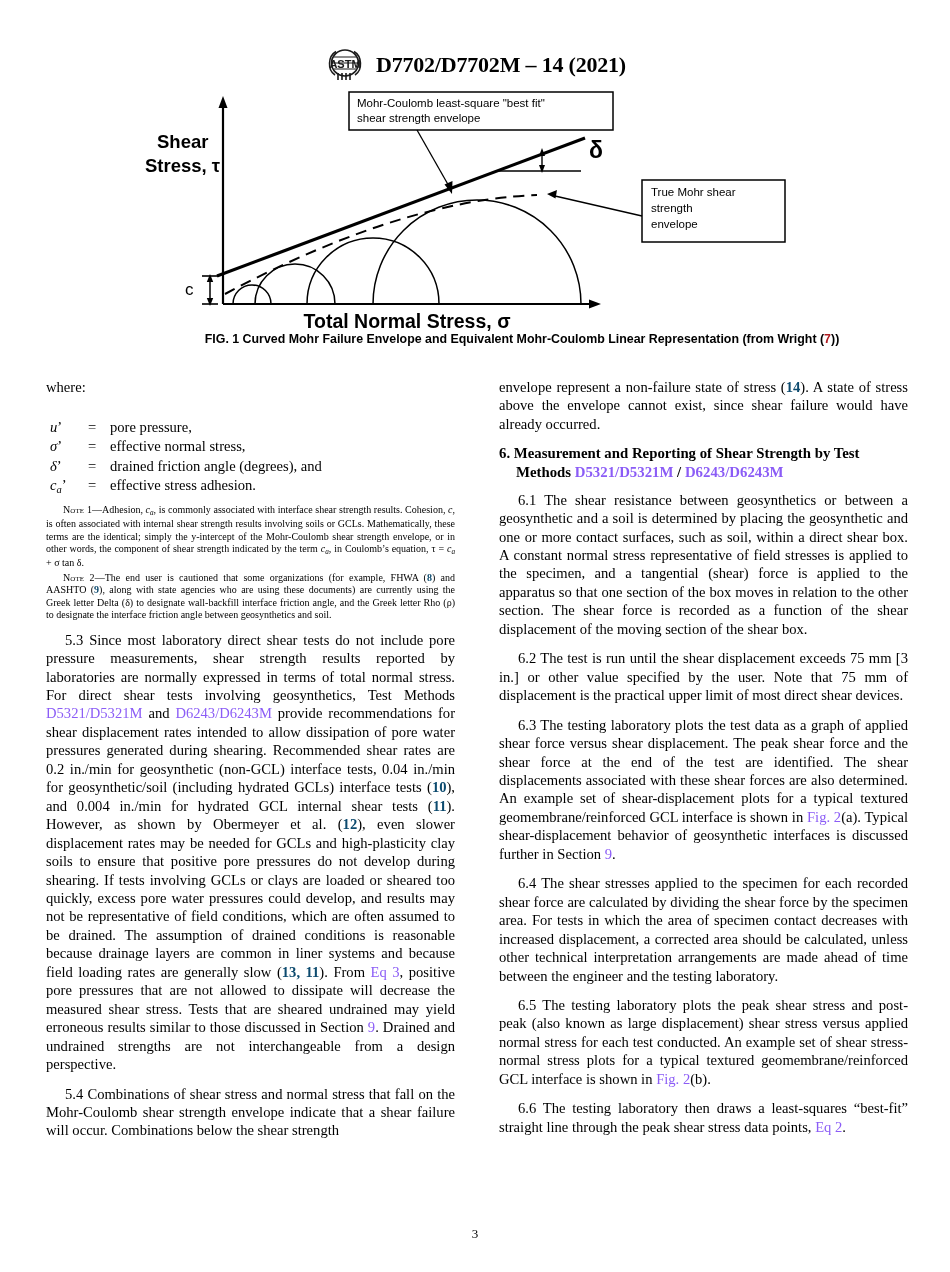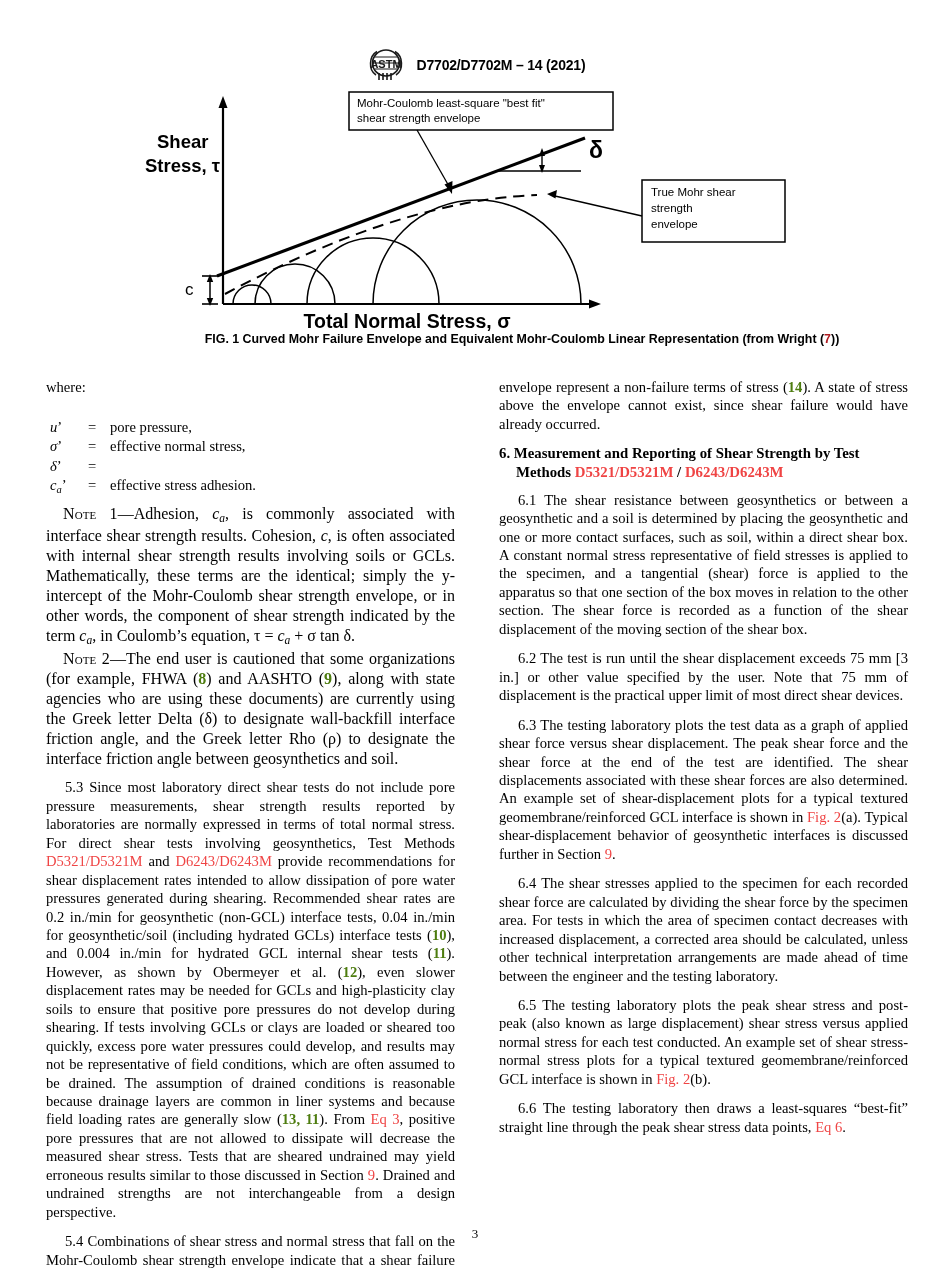--- a/index.html
+++ b/index.html
@@ -34,23 +34,23 @@
     justify-content: center;
     gap: 10px;
   }
   .astm-logo {
     width: 42px;
     height: 34px;
     position: relative;
     flex: 0 0 auto;
   }
   .header-title {
-    font-family: Liberation Sans, sans-serif;
+    font-family: Liberation Serif, serif;
     font-weight: bold;
-    font-size: 14px;
+    font-size: 22px;
     letter-spacing: -0.2px;
     white-space: nowrap;
   }
 
   
   .figure-wrap {
     position: absolute;
     top: 86px;
     left: 0;
     width: 950px;
@@ -123,43 +123,43 @@
   }
   .def-eq {
     width: 22px;
     flex: 0 0 22px;
   }
   .def-txt { flex: 1 1 auto; }
   .sub { font-size: 0.72em; vertical-align: -0.28em; font-style: italic; }
   .prime { font-style: normal; }
 
   .note {
-    font-size: 16px;
+    font-size: 10px;
     line-height: 1.25;
     text-align: justify;
     text-indent: 17px;
     margin-bottom: 2px;
   }
   .note-label {
     font-variant: small-caps;
     letter-spacing: 0.1px;
   }
   .note i { font-style: italic; }
 
   .sec-head {
     font-size: 14.8px;
     font-weight: bold;
     line-height: 1.26;
     margin-top: 5px;
     margin-bottom: 9px;
     text-indent: -17px;
     padding-left: 17px;
   }
-  .ref-red { color: #ef4444; }
-  .ref-red-b { color: #4d7c0f; font-weight: bold; }
+  .ref-red { color: #8b5cf6; }
+  .ref-red-b { color: #0c4a6e; font-weight: bold; }
 
   .page-num {
     position: absolute;
     top: 1226px;
     left: 0;
     width: 950px;
     text-align: center;
     font-size: 13px;
   }
 </style>
@@ -254,52 +254,53 @@
           <span class="def-txt">pore pressure,</span>
         </div>
         <div class="def-row">
           <span class="def-sym"><i>σ</i><span class="prime">’</span></span>
           <span class="def-eq">=</span>
           <span class="def-txt">effective normal stress,</span>
         </div>
         <div class="def-row">
           <span class="def-sym"><i>δ</i><span class="prime">’</span></span>
           <span class="def-eq">=</span>
+          <span class="def-txt">drained friction angle (degrees), and</span>
         </div>
         <div class="def-row">
           <span class="def-sym"><i>c</i><span class="sub">a</span><span class="prime">’</span></span>
           <span class="def-eq">=</span>
           <span class="def-txt">effective stress adhesion.</span>
         </div>
       </div>
 
       <p class="note"><span class="note-label">Note 1</span><span>—Adhesion, </span><i>c</i><span class="sub">a</span><span>, is commonly associated with interface shear strength results. Cohesion, </span><i>c</i><span>, is often associated with internal shear strength results involving soils or GCLs. Mathematically, these terms are the identical; simply the y-intercept of the Mohr-Coulomb shear strength envelope, or in other words, the component of shear strength indicated by the term </span><i>c</i><span class="sub">a</span><span>, in Coulomb’s equation, τ = </span><i>c</i><span class="sub">a</span><span> + σ tan δ.</span></p>
 
       <p class="note" style="margin-bottom:9px;"><span class="note-label">Note 2</span><span>—The end user is cautioned that some organizations (for example, FHWA (</span><span class="ref-red-b">8</span><span>) and AASHTO (</span><span class="ref-red-b">9</span><span>), along with state agencies who are using these documents) are currently using the Greek letter Delta (δ) to designate wall-backfill interface friction angle, and the Greek letter Rho (ρ) to designate the interface friction angle between geosynthetics and soil.</span></p>
 
       <p class="body-p"><span>5.3  Since most laboratory direct shear tests do not include pore pressure measurements, shear strength results reported by laboratories are normally expressed in terms of total normal stress. For direct shear tests involving geosynthetics, Test Methods </span><span class="ref-red">D5321/D5321M</span><span> and </span><span class="ref-red">D6243/D6243M</span><span> provide recommendations for shear displacement rates intended to allow dissipation of pore water pressures generated during shearing. Recommended shear rates are 0.2 in./min for geosynthetic (non-GCL) interface tests, 0.04 in./min for geosynthetic/soil (including hydrated GCLs) interface tests (</span><span class="ref-red-b">10</span><span>), and 0.004 in./min for hydrated GCL internal shear tests (</span><span class="ref-red-b">11</span><span>). However, as shown by Obermeyer et al. (</span><span class="ref-red-b">12</span><span>), even slower displacement rates may be needed for GCLs and high-plasticity clay soils to ensure that positive pore pressures do not develop during shearing. If tests involving GCLs or clays are loaded or sheared too quickly, excess pore water pressures could develop, and results may not be representative of field conditions, which are often assumed to be drained. The assumption of drained conditions is reasonable because drainage layers are common in liner systems and because field loading rates are generally slow (</span><span class="ref-red-b">13, 11</span><span>). From </span><span class="ref-red">Eq 3</span><span>, positive pore pressures that are not allowed to dissipate will decrease the measured shear stress. Tests that are sheared undrained may yield erroneous results similar to those discussed in Section </span><span class="ref-red">9</span><span>. Drained and undrained strengths are not interchangeable from a design perspective.</span></p>
 
       <p class="body-p">5.4  Combinations of shear stress and normal stress that fall on the Mohr-Coulomb shear strength envelope indicate that a shear failure will occur. Combinations below the shear strength</p>
     </div>
 
     <div class="col">
 
-      <p class="body-p no-indent"><span>envelope represent a non-failure terms of stress (</span><span class="ref-red-b">14</span><span>). A state of stress above the envelope cannot exist, since shear failure would have already occurred.</span></p>
+      <p class="body-p no-indent"><span>envelope represent a non-failure state of stress (</span><span class="ref-red-b">14</span><span>). A state of stress above the envelope cannot exist, since shear failure would have already occurred.</span></p>
 
       <div class="sec-head"><span>6.</span>&nbsp;<span>Measurement and Reporting of Shear Strength by Test Methods </span><span class="ref-red">D5321/D5321M</span><span> / </span><span class="ref-red">D6243/D6243M</span></div>
 
       <p class="body-p">6.1  The shear resistance between geosynthetics or between a geosynthetic and a soil is determined by placing the geosynthetic and one or more contact surfaces, such as soil, within a direct shear box. A constant normal stress representative of field stresses is applied to the specimen, and a tangential (shear) force is applied to the apparatus so that one section of the box moves in relation to the other section. The shear force is recorded as a function of the shear displacement of the moving section of the shear box.</p>
 
       <p class="body-p">6.2  The test is run until the shear displacement exceeds 75 mm [3 in.] or other value specified by the user. Note that 75 mm of displacement is the practical upper limit of most direct shear devices.</p>
 
       <p class="body-p"><span>6.3  The testing laboratory plots the test data as a graph of applied shear force versus shear displacement. The peak shear force and the shear force at the end of the test are identified. The shear displacements associated with these shear forces are also determined. An example set of shear-displacement plots for a typical textured geomembrane/reinforced GCL interface is shown in </span><span class="ref-red">Fig. 2</span><span>(a). Typical shear-displacement behavior of geosynthetic interfaces is discussed further in Section </span><span class="ref-red">9</span><span>.</span></p>
 
       <p class="body-p">6.4  The shear stresses applied to the specimen for each recorded shear force are calculated by dividing the shear force by the specimen area. For tests in which the area of specimen contact decreases with increased displacement, a corrected area should be calculated, unless other technical interpretation arrangements are made ahead of time between the engineer and the testing laboratory.</p>
 
       <p class="body-p"><span>6.5  The testing laboratory plots the peak shear stress and post-peak (also known as large displacement) shear stress versus applied normal stress for each test conducted. An example set of shear stress-normal stress plots for a typical textured geomembrane/reinforced GCL interface is shown in </span><span class="ref-red">Fig. 2</span><span>(b).</span></p>
 
-      <p class="body-p"><span>6.6  The testing laboratory then draws a least-squares “best-fit” straight line through the peak shear stress data points, </span><span class="ref-red">Eq 6</span><span>.</span></p>
+      <p class="body-p"><span>6.6  The testing laboratory then draws a least-squares “best-fit” straight line through the peak shear stress data points, </span><span class="ref-red">Eq 2</span><span>.</span></p>
     </div>
   </div>
 
   <div class="page-num">3</div>
 
 </div>
 
 </body></html>

